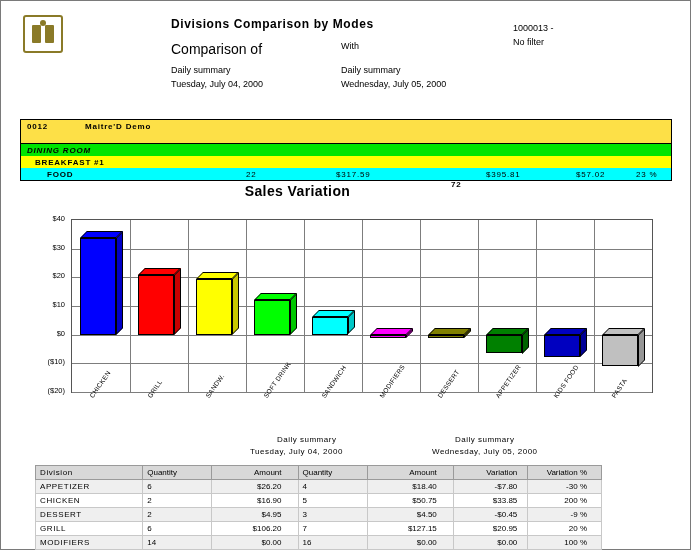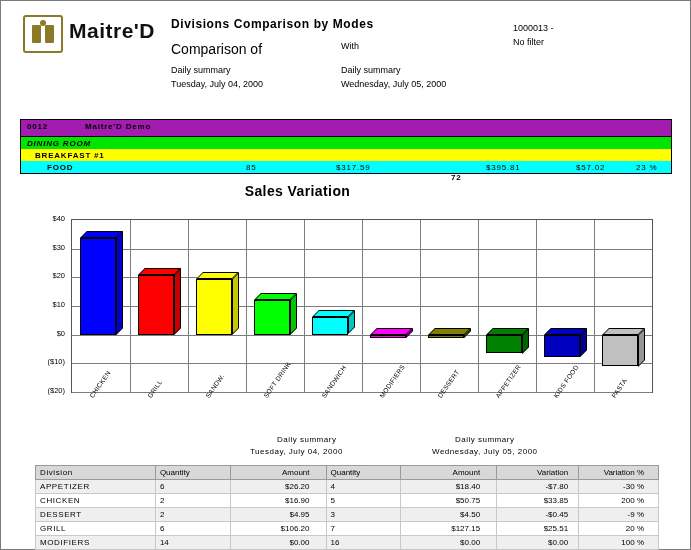--- a/index.html
+++ b/index.html
@@ -35,21 +35,21 @@
   .cmp1a{position:absolute;left:170px;top:64px;font-size:9px;}
   .cmp1b{position:absolute;left:170px;top:78px;font-size:9px;}
   .cmp2a{position:absolute;left:340px;top:64px;font-size:9px;}
   .cmp2b{position:absolute;left:340px;top:78px;font-size:9px;}
   .rid1{position:absolute;left:512px;top:22px;font-size:9px;}
   .rid2{position:absolute;left:512px;top:36px;font-size:9px;}
 
   
   .bands{position:absolute;left:19px;top:118px;width:652px;}
   .band{box-sizing:border-box;position:relative;}
-  .band-yellow{height:18px;background:#a21caf;border:1px solid #000;}
+  .band-yellow{height:25px;background:#fde047;border:1px solid #000;}
   .band-green{height:12px;background:#00e500;border-left:1px solid #000;border-right:1px solid #000;}
   .band-yellow2{height:12px;background:#ffff00;border-left:1px solid #000;border-right:1px solid #000;}
   .band-cyan{height:13px;background:#00ffff;border:1px solid #000;border-top:none;}
   .band span{position:absolute;font-size:8px;letter-spacing:.8px;}
   .b-code{left:6px;top:2px;font-weight:bold;font-size:10px;}
   .b-name{left:64px;top:2px;font-weight:bold;font-size:10px;}
   .b-room{left:6px;top:2px;font-weight:bold;font-style:italic;}
   .b-meal{left:14px;top:2px;font-weight:bold;}
   .b-food{left:26px;top:2px;font-weight:bold;}
   .b-c1{left:225px;top:2px;}
@@ -79,21 +79,21 @@
     transform:skewY(-45deg);transform-origin:left top;}
 
   
   .tbl-wrap{position:absolute;left:34px;top:434px;width:624px;}
   .sub-hdr{position:relative;height:30px;font-size:8px;}
   .sub-hdr span{position:absolute;}
   .sh1{left:242px;top:0;letter-spacing:.5px;}
   .sh2{left:215px;top:12px;letter-spacing:.5px;}
   .sh3{left:420px;top:0;letter-spacing:.5px;}
   .sh4{left:397px;top:12px;letter-spacing:.5px;}
-  table{border-collapse:collapse;width:624px;font-size:8px;}
+  table{border-collapse:collapse;width:567px;font-size:8px;}
   thead td{background:#d8d8d8;border:1px solid #9a9a9a;padding:2px 4px;font-size:8px;}
   tbody td{border:1px solid #c8c8c8;padding:2px 4px;background:#fff;}
   tbody tr:nth-child(odd) td{background:#efefef;}
   .c-div{width:150px;letter-spacing:.6px;}
   .c-num{width:76px;padding-right:12px;}
   .c-amt{width:104px;text-align:right;padding-right:16px;}
   .c-var{width:90px;text-align:right;padding-right:10px;}
   .c-pct{width:80px;text-align:right;padding-right:14px;}
 </style>
 </head>
@@ -102,21 +102,20 @@
 <div class="page">
 
   <div class="header">
     <div class="logo-box">
       <div class="logo-glyph">
         <div class="b bl"></div>
           <div class="b br"></div>
           <div class="dot"></div>
       </div>
     </div>
-    <div class="brand">Maitre'D</div>
     <div class="rpt-title">Divisions Comparison by Modes</div>
     <div class="lbl-cmp">Comparison of</div>
     <div class="lbl-with">With</div>
     <div class="cmp1a">Daily summary</div>
     <div class="cmp1b">Tuesday, July 04, 2000</div>
     <div class="cmp2a">Daily summary</div>
     <div class="cmp2b">Wednesday, July 05, 2000</div>
     <div class="rid1">1000013 -</div>
     <div class="rid2">No filter</div>
   </div>
@@ -127,21 +126,21 @@
       <span class="b-name">Maitre'D Demo</span>
     </div>
     <div class="band band-green">
       <span class="b-room">DINING ROOM</span>
     </div>
     <div class="band band-yellow2">
       <span class="b-meal">BREAKFAST #1</span>
     </div>
     <div class="band band-cyan">
       <span class="b-food">FOOD</span>
-      <span class="b-c1">85</span>
+      <span class="b-c1">22</span>
       <span class="b-c2">$317.59</span>
       <span class="b-c3">72</span>
       <span class="b-c4">$395.81</span>
       <span class="b-c5">$57.02</span>
       <span class="b-c6">23 %</span>
     </div>
   </div>
 
   <div class="chart-title">Sales Variation</div>
   <div class="chart-wrap">
@@ -281,21 +280,21 @@
             <td class="c-amt">$4.50</td>
             <td class="c-var">-$0.45</td>
             <td class="c-pct">-9 %</td>
           </tr>
           <tr>
             <td class="c-div">GRILL</td>
             <td class="c-num">6</td>
             <td class="c-amt">$106.20</td>
             <td class="c-num">7</td>
             <td class="c-amt">$127.15</td>
-            <td class="c-var">$25.51</td>
+            <td class="c-var">$20.95</td>
             <td class="c-pct">20 %</td>
           </tr>
           <tr>
             <td class="c-div">MODIFIERS</td>
             <td class="c-num">14</td>
             <td class="c-amt">$0.00</td>
             <td class="c-num">16</td>
             <td class="c-amt">$0.00</td>
             <td class="c-var">$0.00</td>
             <td class="c-pct">100 %</td>

